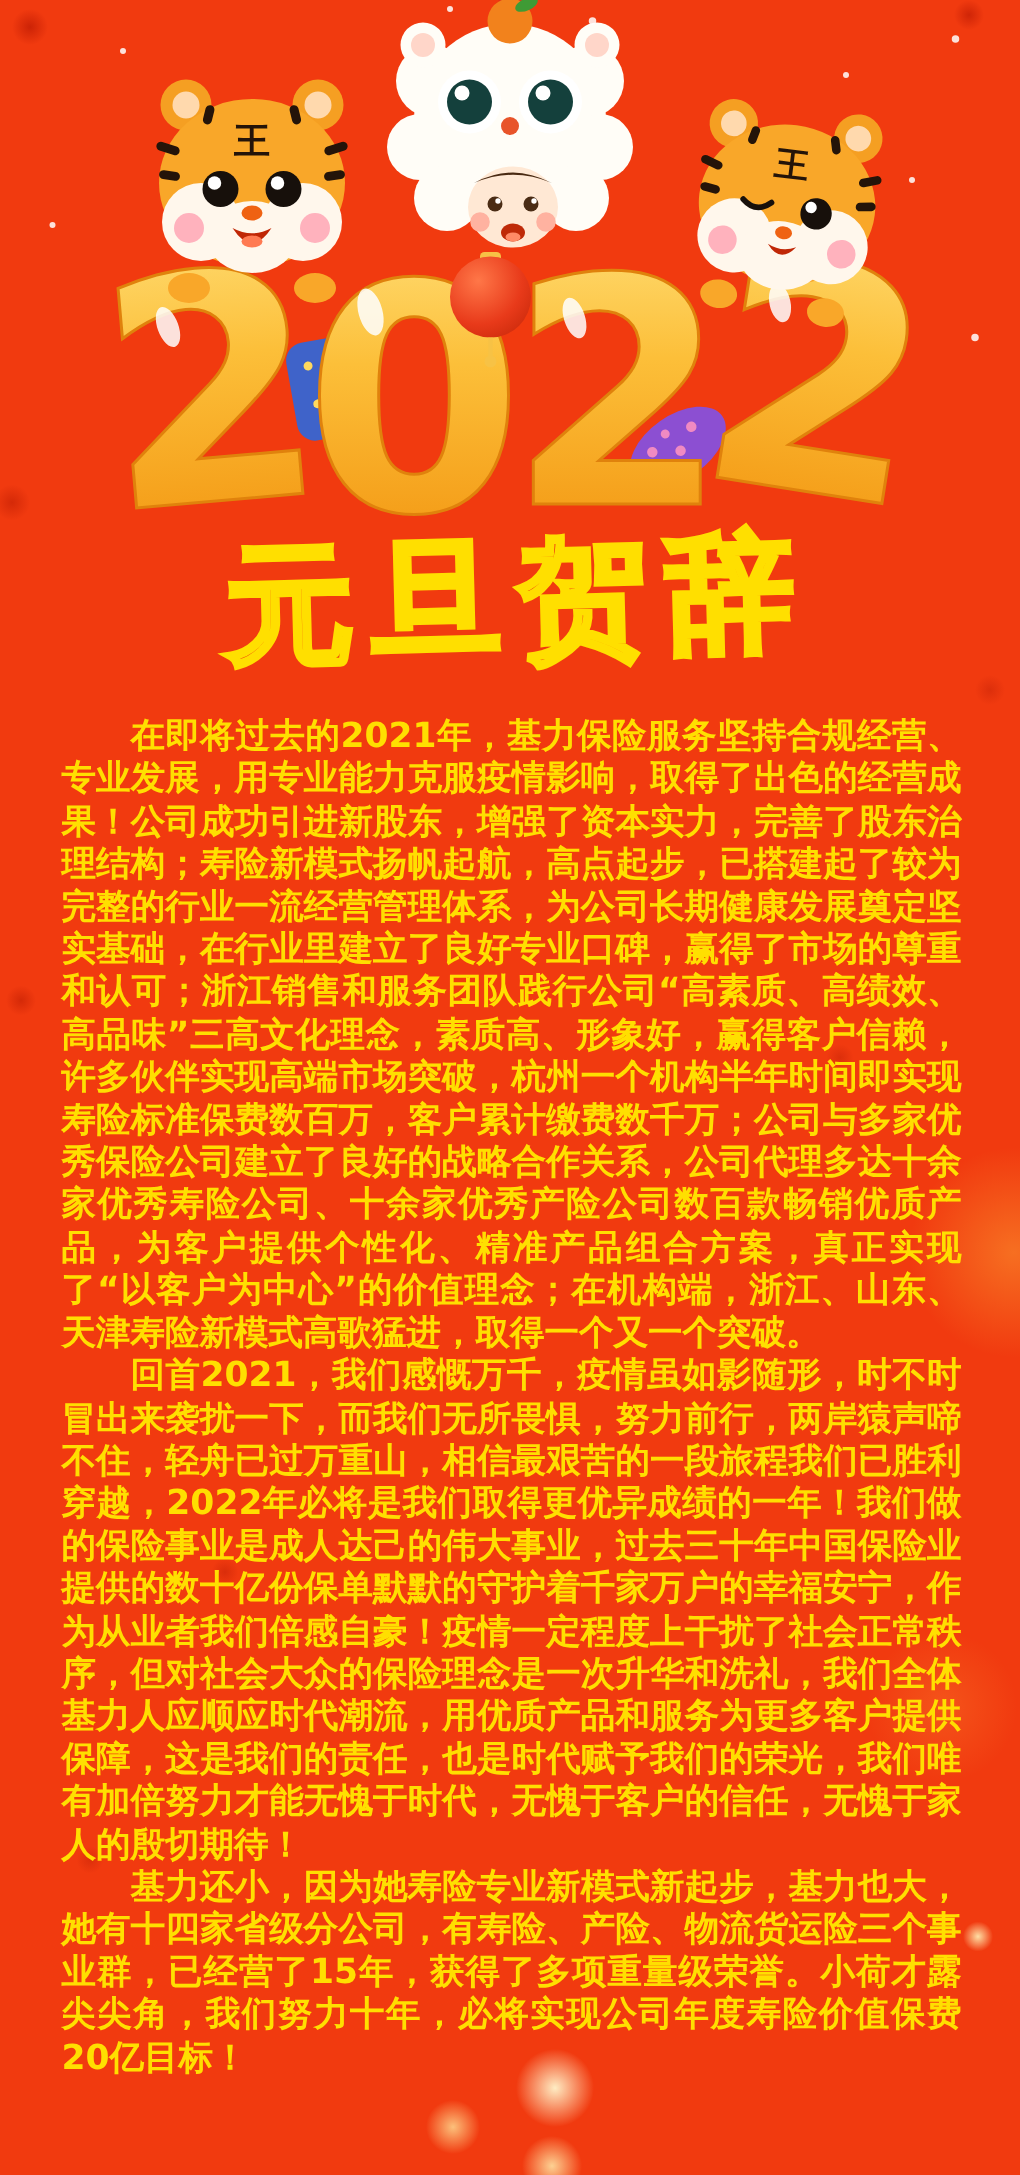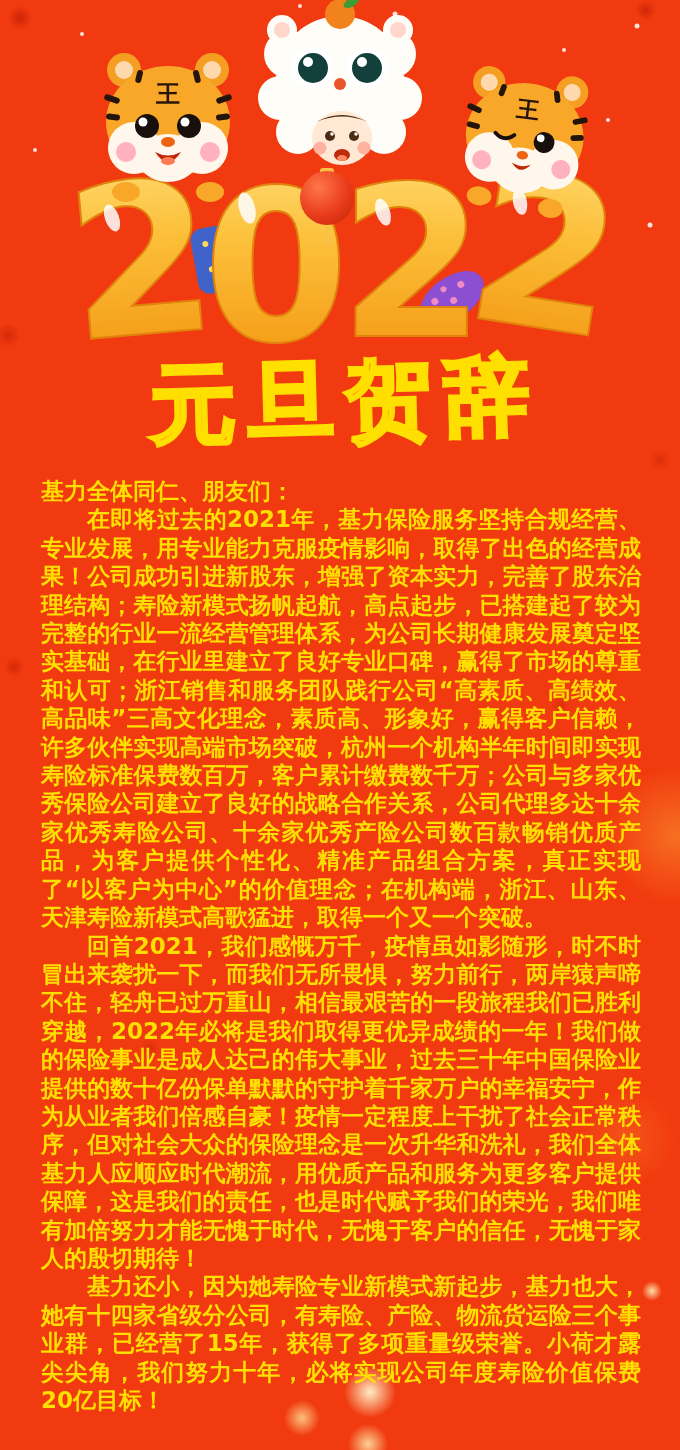--- a/index.html
+++ b/index.html
@@ -202,21 +202,20 @@
       <circle cx="300" cy="6" r="2"></circle>
       <circle cx="608" cy="120" r="2"></circle>
       <circle cx="650" cy="225" r="2.5"></circle>
       <circle cx="35" cy="150" r="2"></circle>
     </g>
   </svg>
 
   <div class="title">元旦贺辞</div>
 
   <div class="letter">
-    <p class="salutation">基力全体同仁、朋友们：</p>
     <div>
         <p class="para">在即将过去的2021年，基力保险服务坚持合规经营、专业发展，用专业能力克服疫情影响，取得了出色的经营成果！公司成功引进新股东，增强了资本实力，完善了股东治理结构；寿险新模式扬帆起航，高点起步，已搭建起了较为完整的行业一流经营管理体系，为公司长期健康发展奠定坚实基础，在行业里建立了良好专业口碑，赢得了市场的尊重和认可；浙江销售和服务团队践行公司“高素质、高绩效、高品味”三高文化理念，素质高、形象好，赢得客户信赖，许多伙伴实现高端市场突破，杭州一个机构半年时间即实现寿险标准保费数百万，客户累计缴费数千万；公司与多家优秀保险公司建立了良好的战略合作关系，公司代理多达十余家优秀寿险公司、十余家优秀产险公司数百款畅销优质产品，为客户提供个性化、精准产品组合方案，真正实现了“以客户为中心”的价值理念；在机构端，浙江、山东、天津寿险新模式高歌猛进，取得一个又一个突破。</p>
         <p class="para">回首2021，我们感慨万千，疫情虽如影随形，时不时冒出来袭扰一下，而我们无所畏惧，努力前行，两岸猿声啼不住，轻舟已过万重山，相信最艰苦的一段旅程我们已胜利穿越，2022年必将是我们取得更优异成绩的一年！我们做的保险事业是成人达己的伟大事业，过去三十年中国保险业提供的数十亿份保单默默的守护着千家万户的幸福安宁，作为从业者我们倍感自豪！疫情一定程度上干扰了社会正常秩序，但对社会大众的保险理念是一次升华和洗礼，我们全体基力人应顺应时代潮流，用优质产品和服务为更多客户提供保障，这是我们的责任，也是时代赋予我们的荣光，我们唯有加倍努力才能无愧于时代，无愧于客户的信任，无愧于家人的殷切期待！</p>
         <p class="para">基力还小，因为她寿险专业新模式新起步，基力也大，她有十四家省级分公司，有寿险、产险、物流货运险三个事业群，已经营了15年，获得了多项重量级荣誉。小荷才露尖尖角，我们努力十年，必将实现公司年度寿险价值保费20亿目标！</p>
       </div>
 
   </div>
 
 </div>
 

